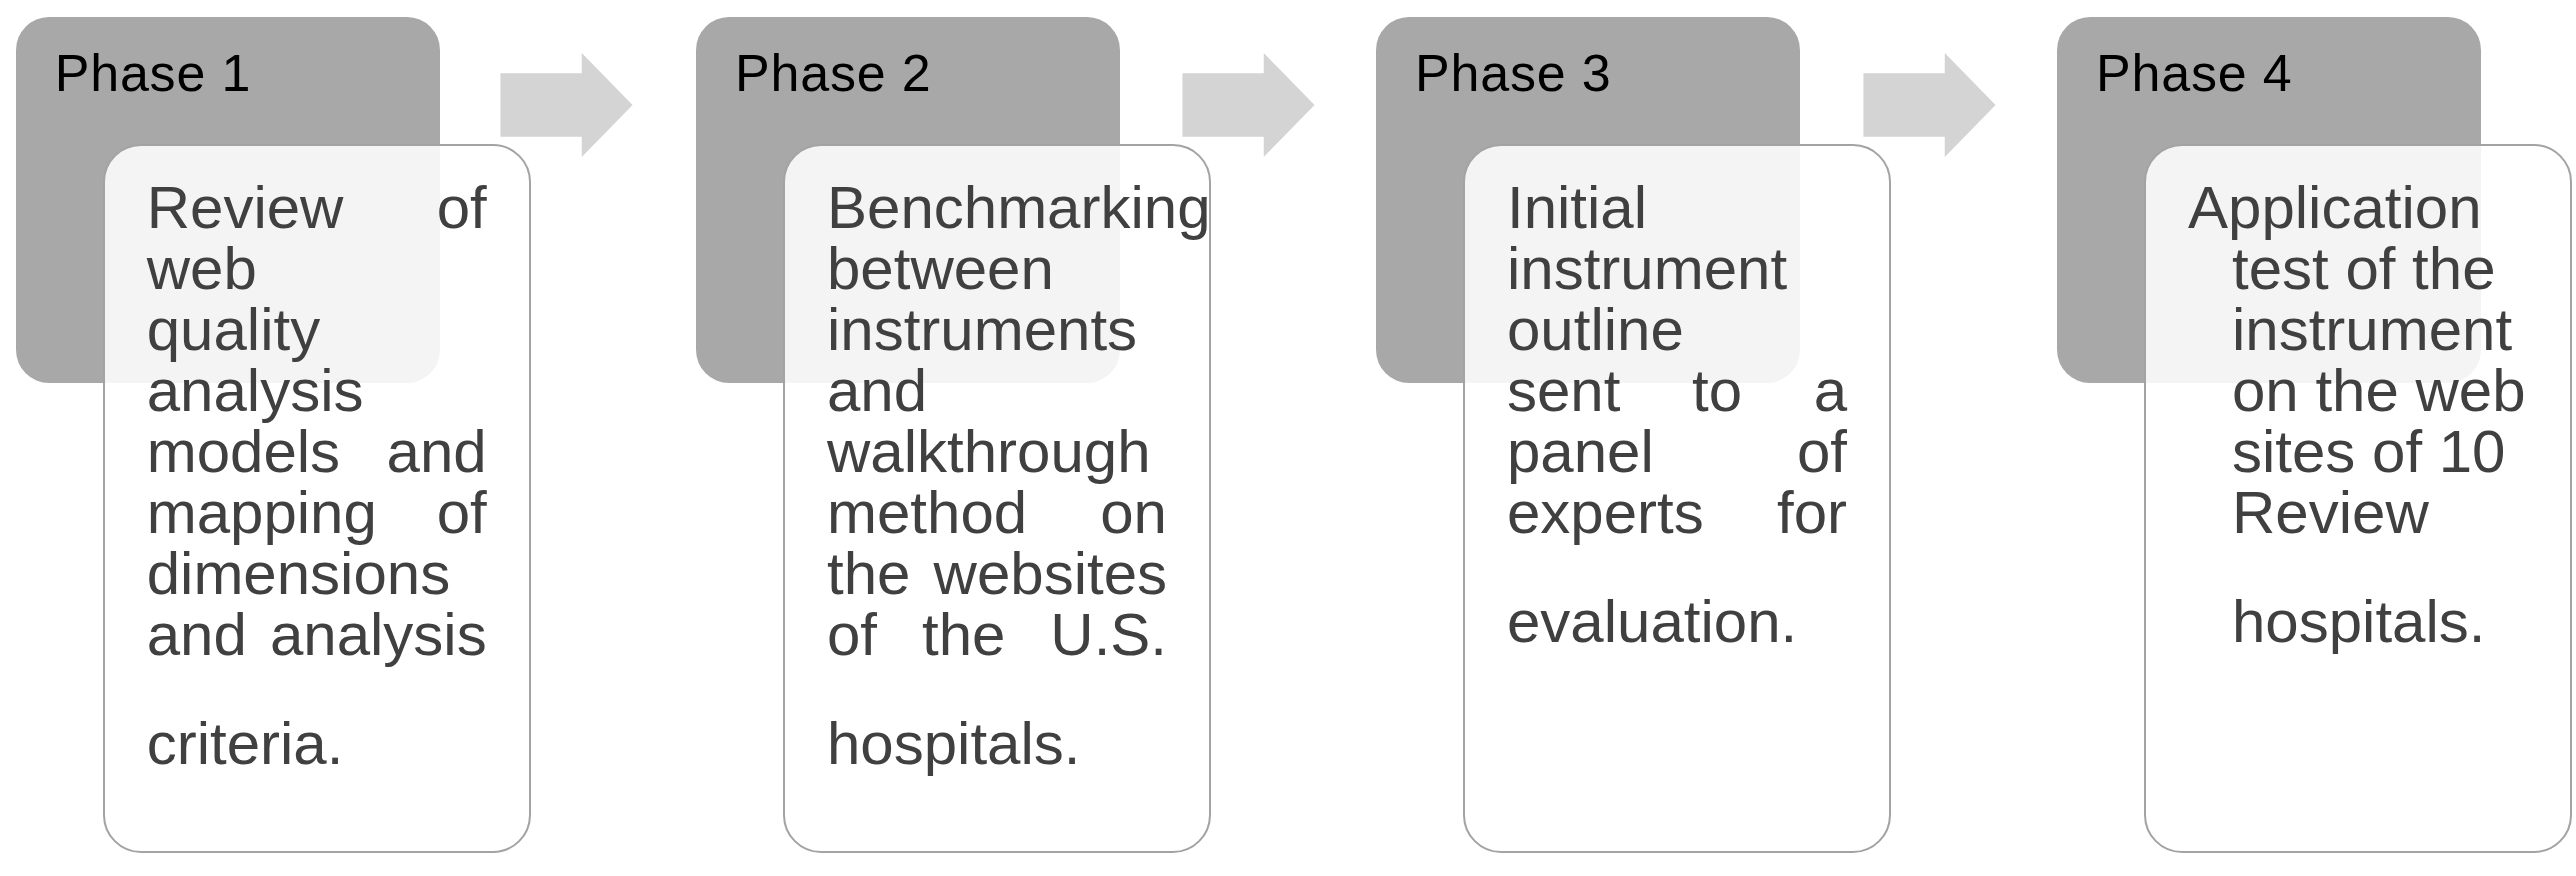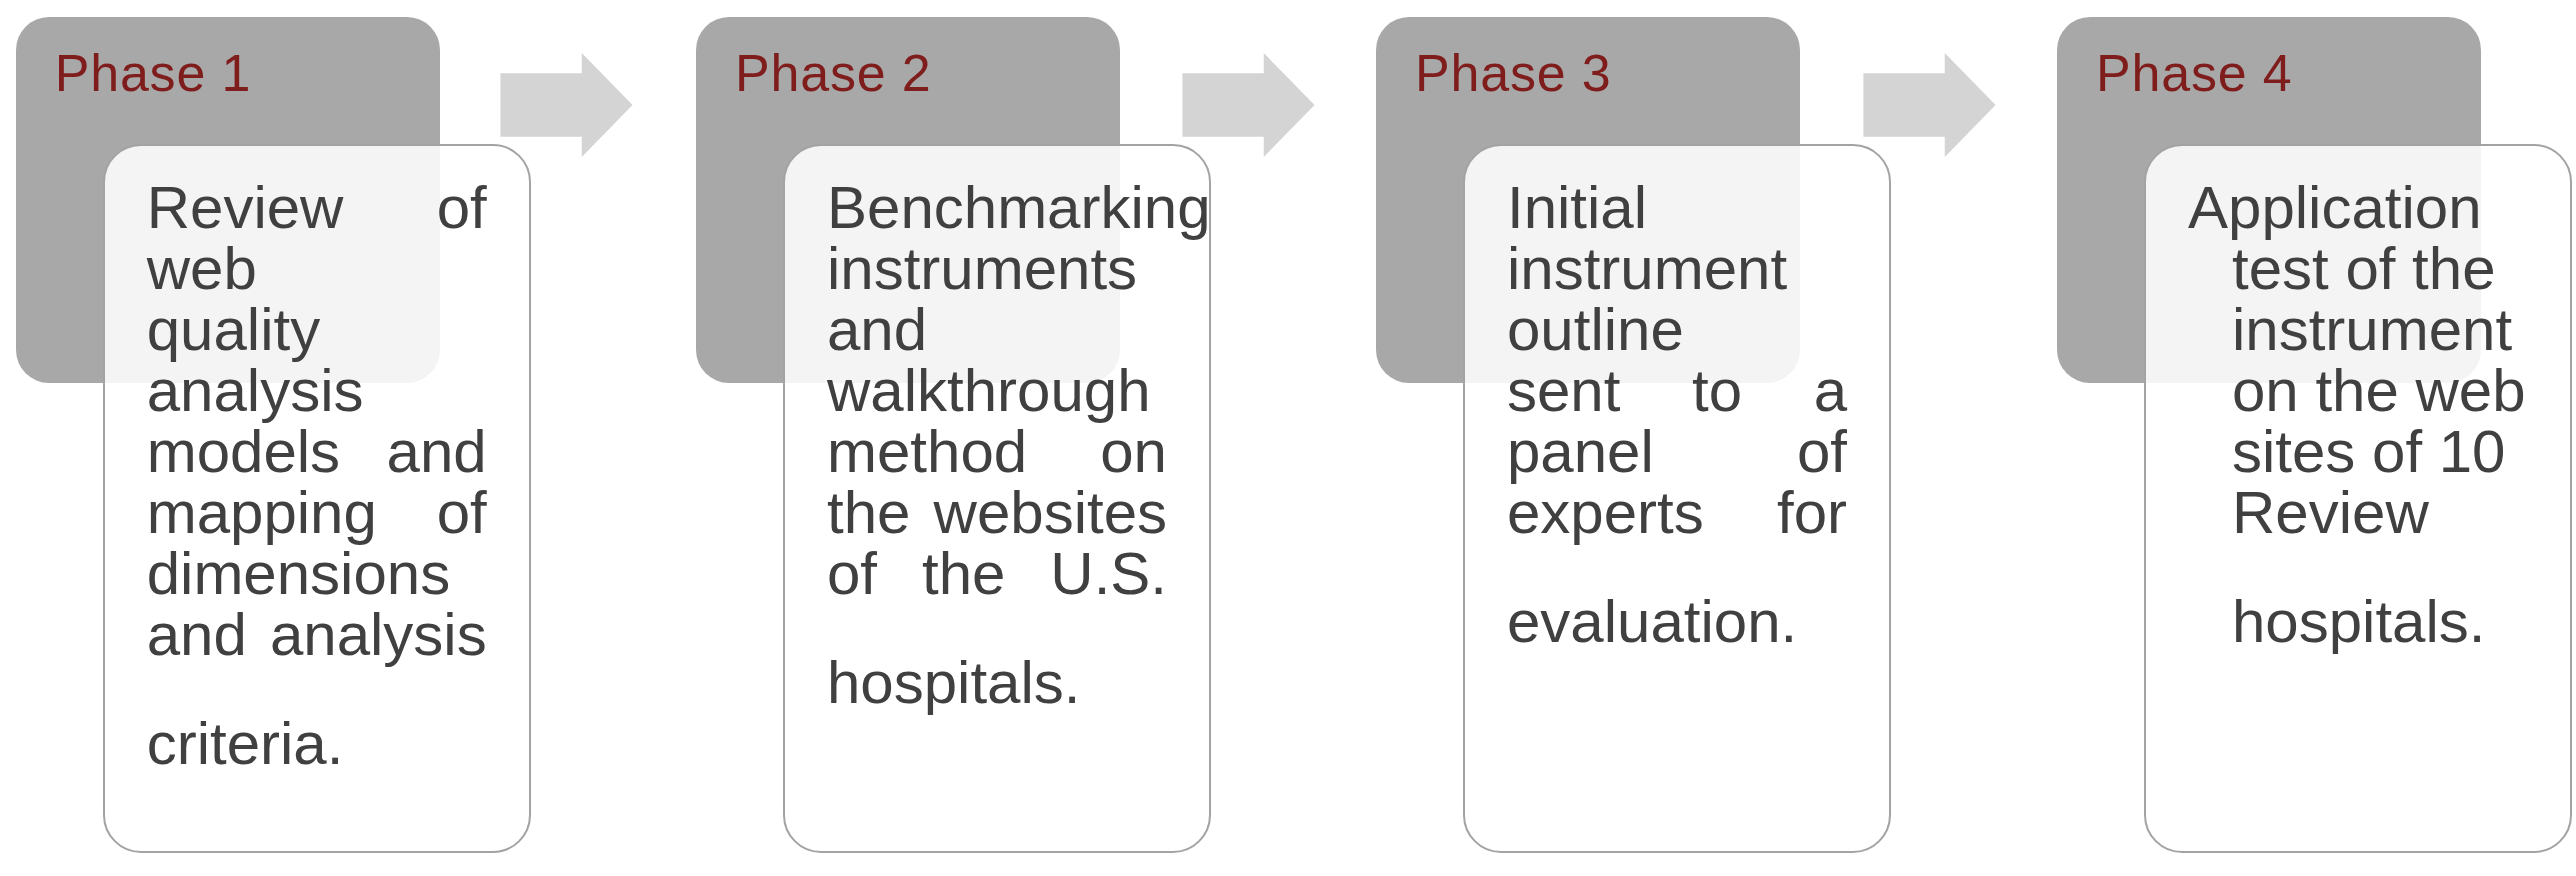--- a/index.html
+++ b/index.html
@@ -24,21 +24,21 @@
     width: 424px;
     height: 366px;
     background: #a8a8a8;
     border-radius: 33px;
   }
   .phase-title {
     display: block;
     padding: 27px 0 0 39px;
     font-size: 52px;
     line-height: 1.15;
-    color: #7f1d1d;
+    color: #000000;
     letter-spacing: 0.8px;
   }
   .card {
     position: absolute;
     left: 87px;
     top: 144px;
     width: 428px;
     height: 709px;
     background: rgba(255, 255, 255, 0.87);
     border: 2.4px solid #a3a3a3;
@@ -91,20 +91,21 @@
     </svg>
   </div>
 
   <div class="phase" style="left: 696px;">
     <div class="header-box" style="background: rgb(168, 168, 168);">
       <span class="phase-title">Phase 2</span>
     </div>
     <div class="card">
       <div class="card-text">
           <div class="line first">Benchmarking</div>
+          <div class="line">between</div>
           <div class="line">instruments</div>
           <div class="line">and</div>
           <div class="line">walkthrough</div>
           <div class="line">method on</div>
           <div class="line">the websites</div>
           <div class="line">of the U.S.</div>
           <div class="line last">hospitals.</div>
         </div>
     </div>
   </div>

